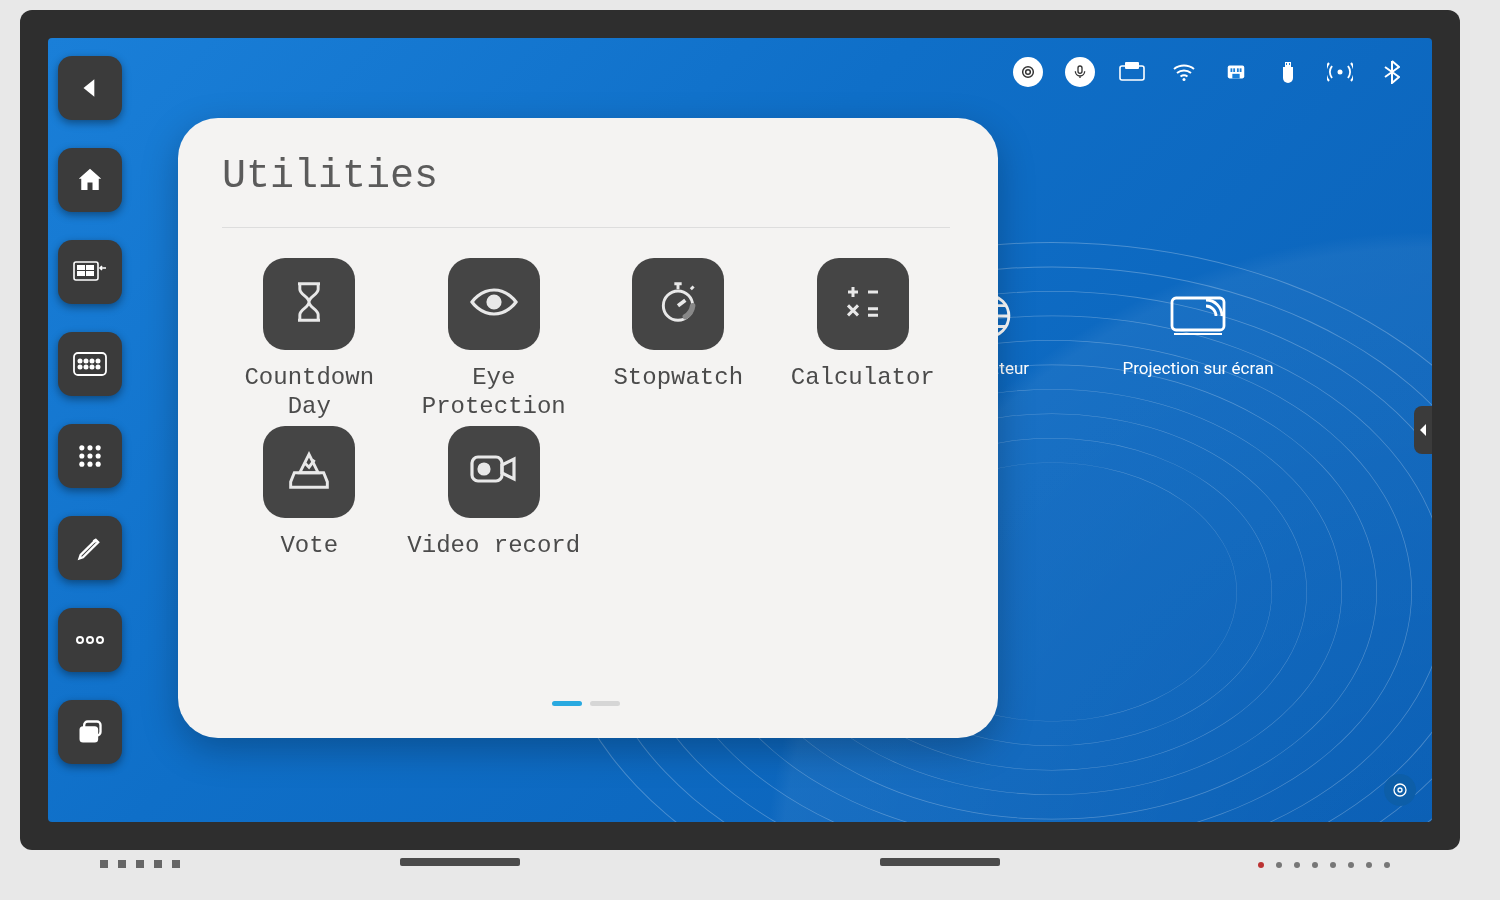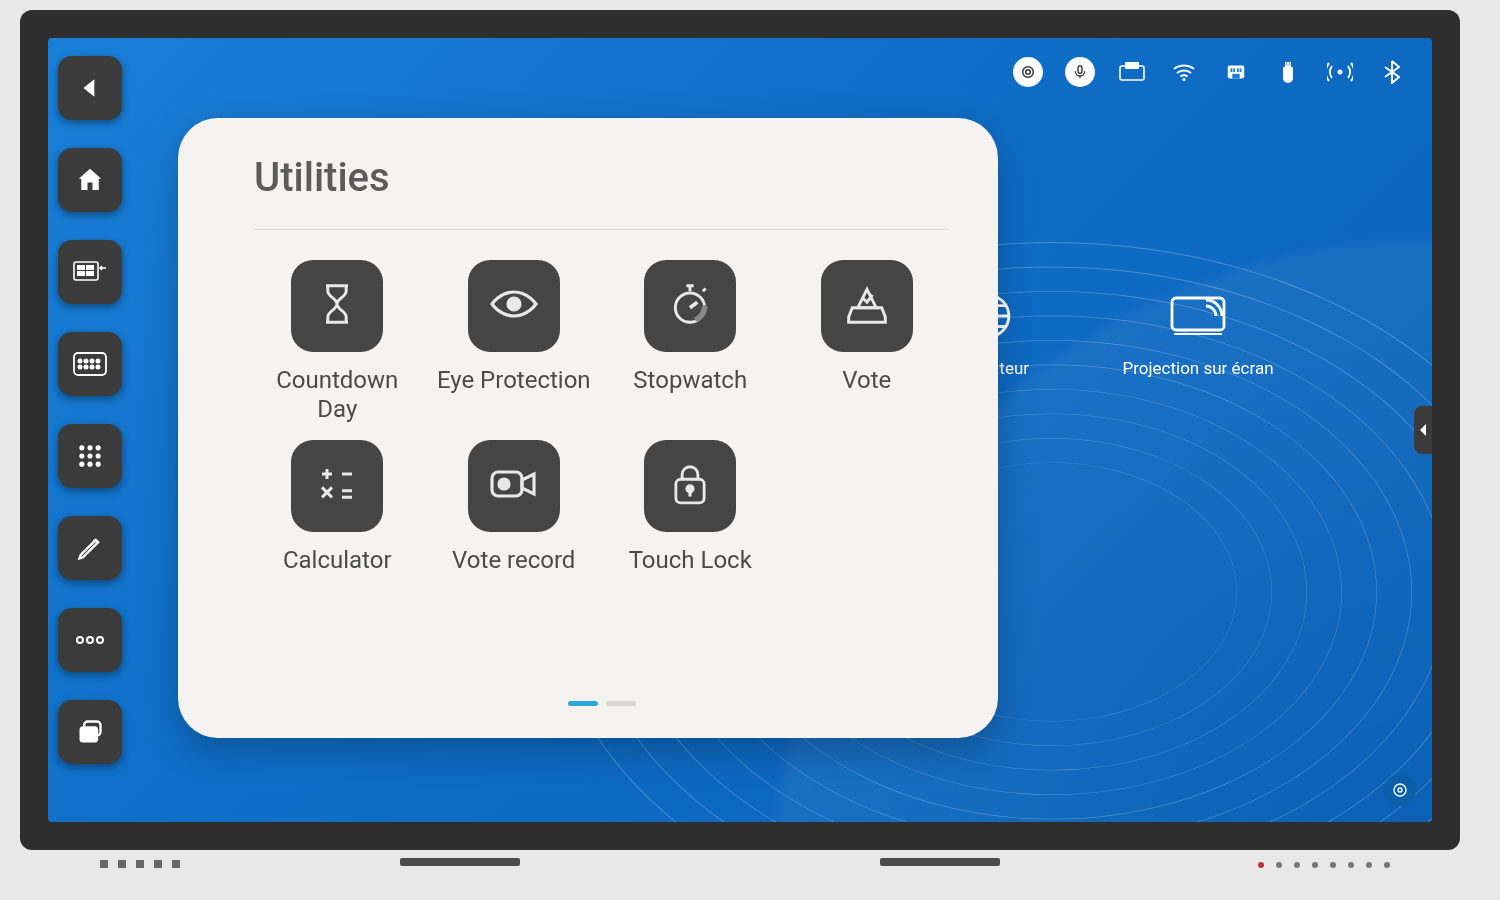--- a/index.html
+++ b/index.html
@@ -82,31 +82,31 @@
   .desk-icon .ico { width:56px; height:56px; display:flex; align-items:center; justify-content:center; }
   .desk-icon .lbl { font-size: 17px; }
 
   
   .panel {
     position: absolute; left: 130px; top: 80px;
     width: 820px; height: 620px;
     background: #f4f3f2;
     border-radius: 40px;
     box-shadow: 0 12px 36px rgba(0,0,0,0.25);
-    padding: 36px 48px 28px 76px;
-    display: flex; flex-direction: column;
+    padding: 36px 48px 28px 44px;
+    display: flex; flex-direction: column; font-family: Liberation Mono, monospace;
   }
   .panel h1 {
     font-size: 40px; font-weight: 500; color: #5b5b5b;
     padding-bottom: 28px; border-bottom: 1px solid #ddd;
   }
   .apps {
     margin-top: 30px;
     display: grid; grid-template-columns: repeat(4, 1fr);
-    gap: 16px 10px;
+    gap: 4px 10px;
   }
   .app {
     display: flex; flex-direction: column; align-items: center; gap: 14px;
     cursor: pointer;
   }
   .app .tile {
     width: 92px; height: 92px; background: #454545; border-radius: 22px;
     display: flex; align-items: center; justify-content: center;
     color: #e8e8e8;
   }
@@ -327,64 +327,53 @@
                   <path d="M12 14l4-3" stroke-width="2"></path>
                   <path d="M10 2h4M12 2v3M19 5l1.5-1.5"></path>
                   <path d="M16 20a8 8 0 0 0 4-6" stroke="#888" stroke-width="3" fill="none" stroke-linecap="round"></path>
                 </svg></span>
             </div>
           <div class="caption">Stopwatch</div>
         </div>
 
         <div class="app">
           <div class="tile">
-              <span><svg width="44" height="44" viewBox="0 0 24 24" fill="none" stroke="currentColor" stroke-width="1.6">
-                  <path d="M4 14h16l2 5v3H2v-3z"></path>
-                  <path d="M7 14l5-10 5 10z"></path>
-                  <path d="M10 9l2 2 3-4"></path>
-                </svg></span>
-            </div>
-          <div class="caption">Vote</div>
-        </div>
-
-        <div class="app">
-          <div class="tile">
               <span><svg width="40" height="40" viewBox="0 0 24 24" fill="none" stroke="currentColor" stroke-width="1.8">
                   <path d="M6 3v6M3 6h6"></path>
                   <path d="M15 6h6"></path>
                   <path d="M3 16l6 6M9 16l-6 6" transform="translate(0,-2)"></path>
                   <path d="M15 16h6M15 20h6"></path>
                 </svg></span>
             </div>
           <div class="caption">Calculator</div>
         </div>
 
+        <div class="app">
+          <div class="tile">
+              <span><svg width="44" height="44" viewBox="0 0 24 24" fill="none" stroke="currentColor" stroke-width="1.6">
+                  <path d="M4 14h16l2 5v3H2v-3z"></path>
+                  <path d="M7 14l5-10 5 10z"></path>
+                  <path d="M10 9l2 2 3-4"></path>
+                </svg></span>
+            </div>
+          <div class="caption">Vote</div>
+        </div>
+
 
         <div class="app">
           <div class="tile">
               <span><svg width="48" height="36" viewBox="0 0 24 18" fill="none" stroke="currentColor" stroke-width="1.6">
                   <rect x="1" y="3" width="15" height="12" rx="3"></rect>
                   <path d="M16 7l6-3v10l-6-3z"></path>
                   <circle cx="7" cy="9" r="2.5" fill="currentColor"></circle>
                 </svg></span>
             </div>
-          <div class="caption">Vote record</div>
-        </div>
-
-        <div class="app">
-          <div class="tile">
-              <span><svg width="38" height="44" viewBox="0 0 24 28" fill="none" stroke="currentColor" stroke-width="1.8">
-                  <rect x="3" y="11" width="18" height="15" rx="3"></rect>
-                  <path d="M7 11V8a5 5 0 0 1 10 0v3"></path>
-                  <circle cx="12" cy="17" r="2" fill="currentColor"></circle>
-                  <path d="M12 19v3" stroke-width="2"></path>
-                </svg></span>
-            </div>
-          <div class="caption">Touch Lock</div>
-        </div>
+          <div class="caption">Video record</div>
+        </div>
+
 
       </div>
       <div class="pager">
         <span class="active"></span>
         <span></span>
       </div>
     </div>
 
     <div class="edge-tab">
         <svg width="10" height="14" viewBox="0 0 10 14" fill="currentColor">

